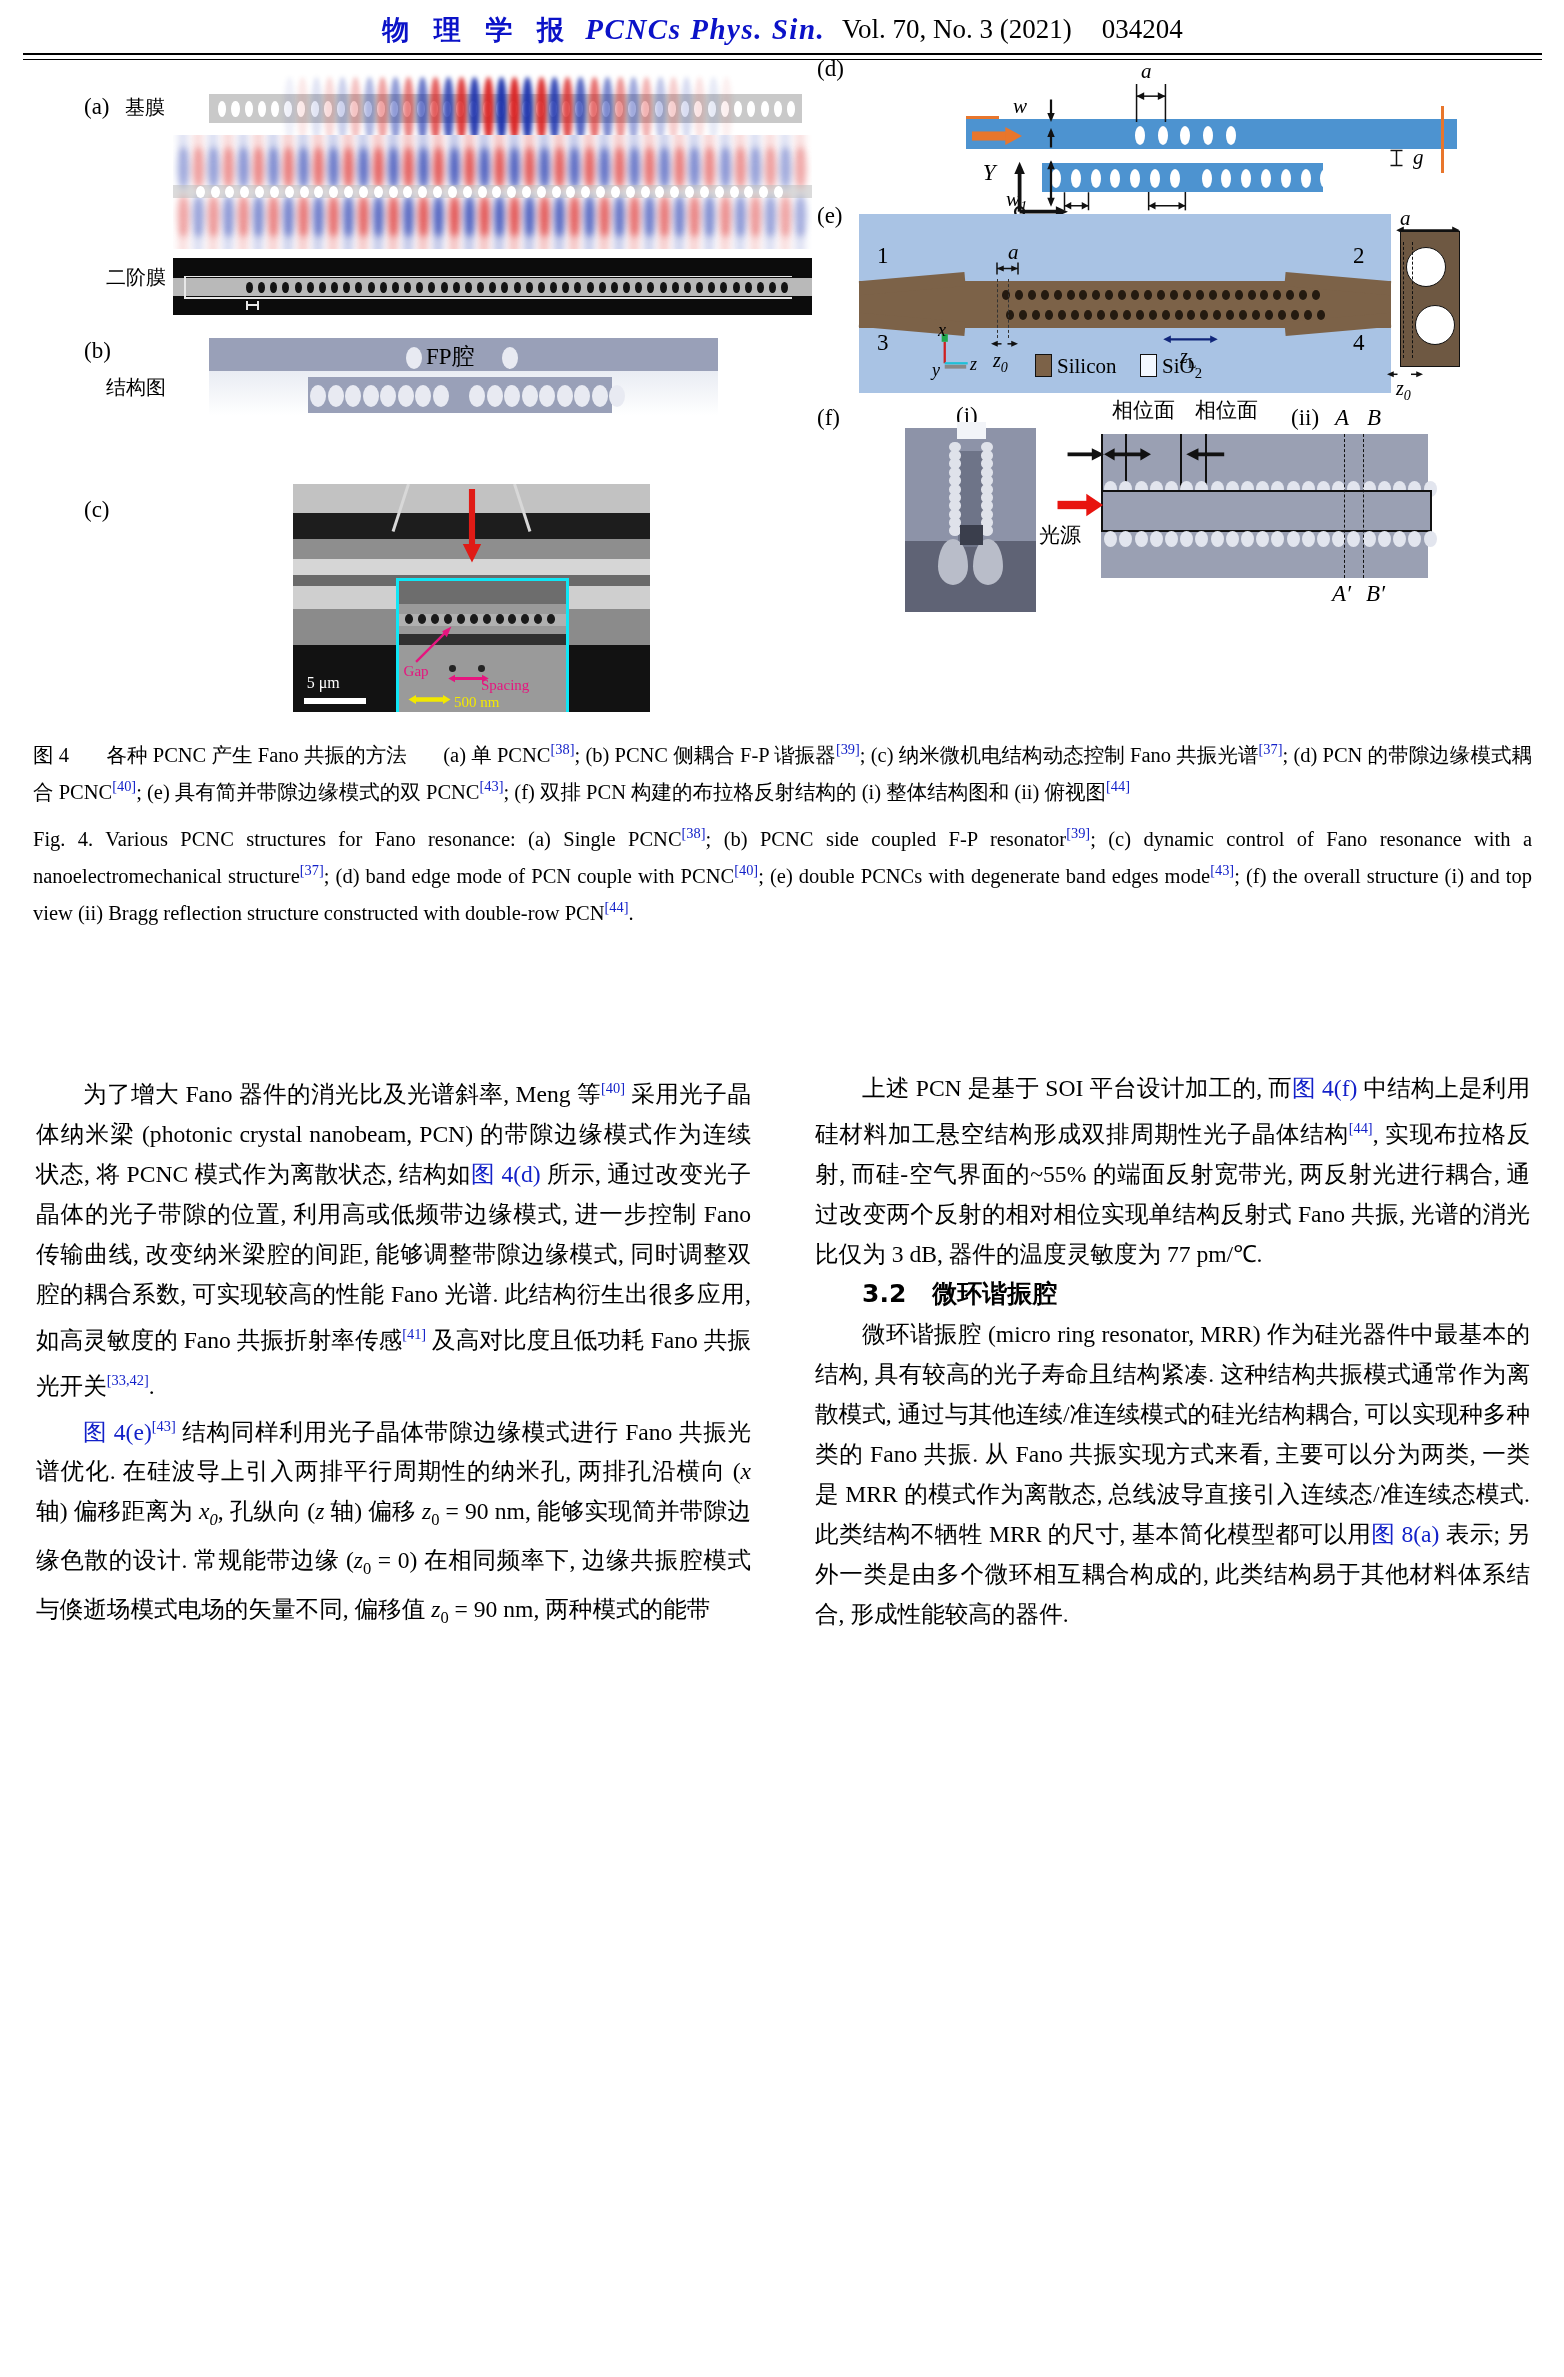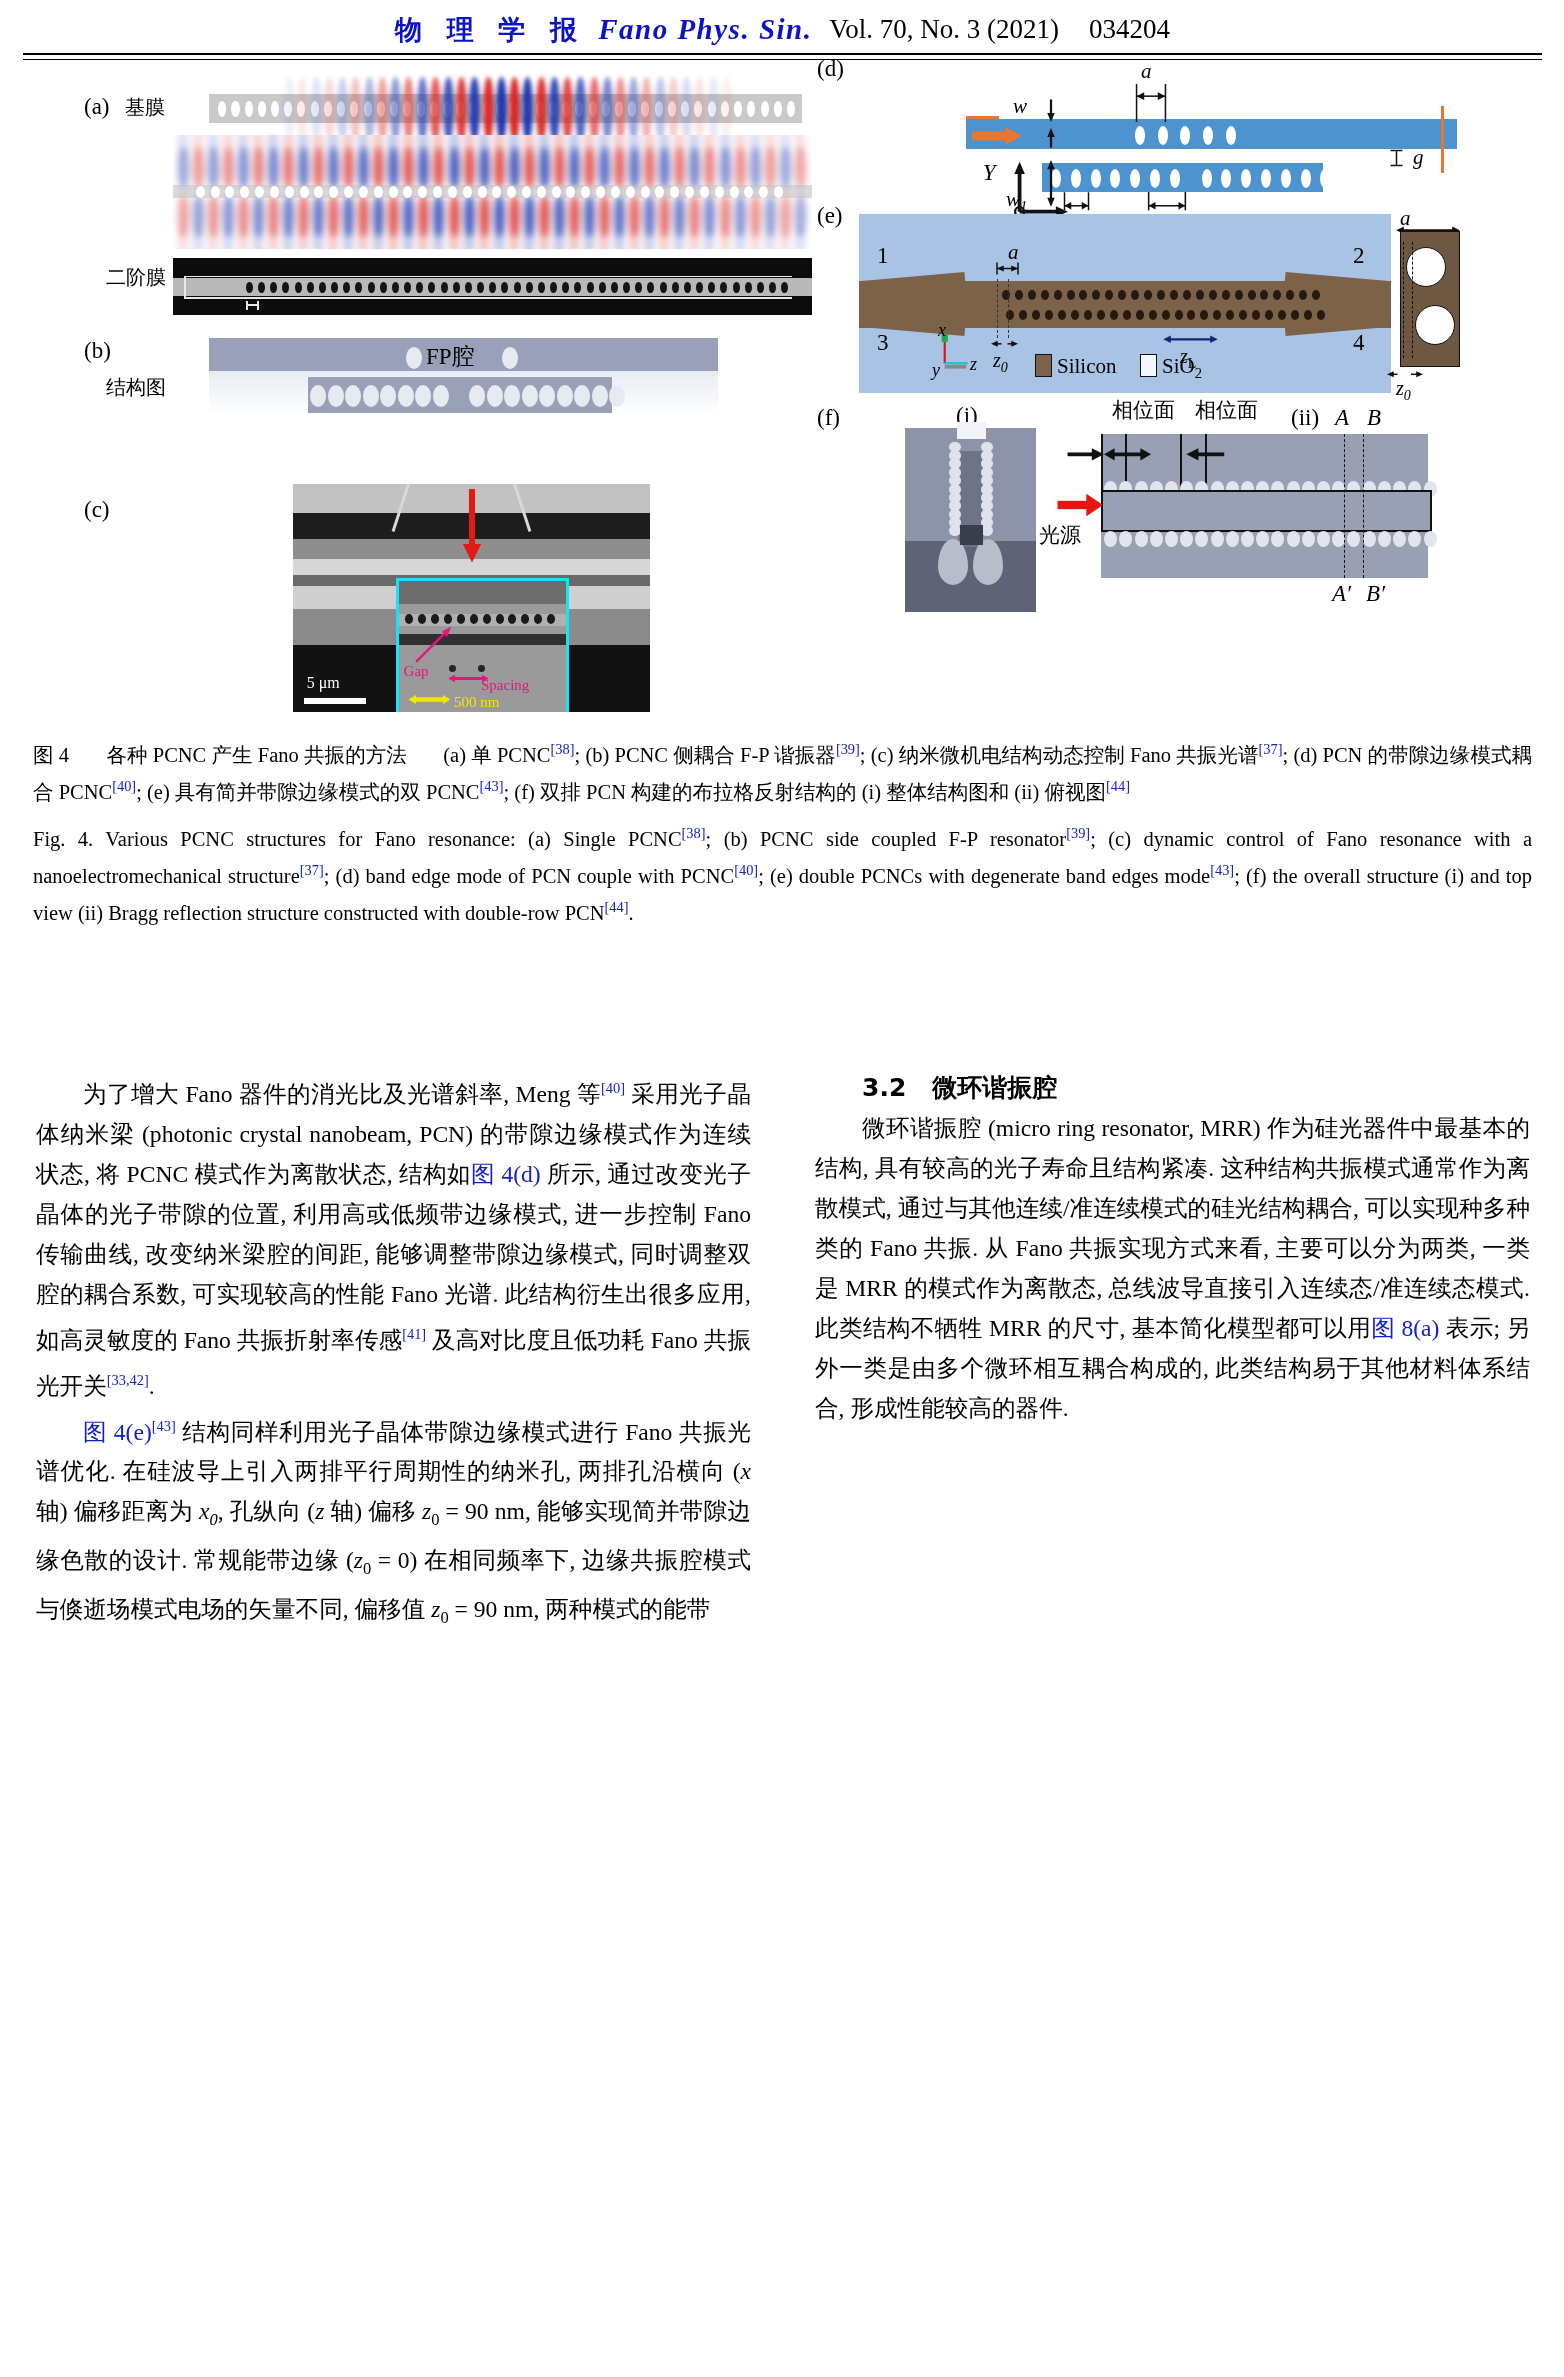--- a/index.html
+++ b/index.html
@@ -139,21 +139,21 @@
 
   .footer{position:absolute;left:0;top:2308px;width:1565px;text-align:center;font-size:21px;}
 </style>
 </head>
 <body>
 
 <div class="page">
 
   <div class="header">
     <span class="hdr-cn">物 理 学 报</span>
-    <span class="hdr-journal">Fano  Phys.  Sin.</span>
+    <span class="hdr-journal">PCNCs  Phys.  Sin.</span>
     <span class="hdr-vol">Vol. 70, No. 3 (2021)</span>
     <span class="hdr-art">034204</span>
   </div>
   <div class="rule r1"></div>
   <div class="rule r2"></div>
 
   <div class="figure">
 
     <div class="plabel" style="left:84px;top:24px;">(a)</div>
     <div class="plabel" style="left:125px;top:24px;font-family:'DejaVu Sans',sans-serif;font-size:20px;">基膜</div>
@@ -972,20 +972,21 @@
 
   <div class="col left">
 
     <p><span>为了增大 Fano 器件的消光比及光谱斜率, Meng 等</span><span class="ref">[40]</span><span> 采用光子晶体纳米梁 (photonic crystal nanobeam, PCN) 的带隙边缘模式作为连续状态, 将 PCNC 模式作为离散状态, 结构如</span><span class="lnk">图 4(d)</span><span> 所示, 通过改变光子晶体的光子带隙的位置, 利用高或低频带边缘模式, 进一步控制 Fano 传输曲线, 改变纳米梁腔的间距, 能够调整带隙边缘模式, 同时调整双腔的耦合系数, 可实现较高的性能 Fano 光谱. 此结构衍生出很多应用, 如高灵敏度的 Fano 共振折射率传感</span><span class="ref">[41]</span><span> 及高对比度且低功耗 Fano 共振光开关</span><span class="ref">[33,42]</span><span>.</span></p>
 
     <p><span class="lnk">图 4(e)</span><span class="ref">[43]</span><span> 结构同样利用光子晶体带隙边缘模式进行 Fano 共振光谱优化. 在硅波导上引入两排平行周期性的纳米孔, 两排孔沿横向 (</span><i class="m">x</i><span> 轴) 偏移距离为 </span><i class="m">x<sub>0</sub></i><span>, 孔纵向 (</span><i class="m">z</i><span> 轴) 偏移 </span><span><i class="m">z</i><sub>0</sub> = 90 nm</span><span>, 能够实现简并带隙边缘色散的设计. 常规能带边缘 (</span><span><i class="m">z</i><sub>0</sub> = 0</span><span>) 在相同频率下, 边缘共振腔模式与倏逝场模式电场的矢量不同, 偏移值 </span><span><i class="m">z</i><sub>0</sub> = 90 nm</span><span>, 两种模式的能带</span></p>
   </div>
 
   <div class="col right">
 
+    <p><span>上述 PCN 是基于 SOI 平台设计加工的, 而</span><span class="lnk">图 4(f)</span><span> 中结构上是利用硅材料加工悬空结构形成双排周期性光子晶体结构</span><span class="ref">[44]</span><span>, 实现布拉格反射, 而硅-空气界面的~55% 的端面反射宽带光, 两反射光进行耦合, 通过改变两个反射的相对相位实现单结构反射式 Fano 共振, 光谱的消光比仅为 3 dB, 器件的温度灵敏度为 77 pm/℃.</span></p>
 
 
     <p class="sec-h"><span class="num">3.2</span><span>微环谐振腔</span></p>
 
     <p><span>微环谐振腔 (micro ring resonator, MRR) 作为硅光器件中最基本的结构, 具有较高的光子寿命且结构紧凑. 这种结构共振模式通常作为离散模式, 通过与其他连续/准连续模式的硅光结构耦合, 可以实现种多种类的 Fano 共振. 从 Fano 共振实现方式来看, 主要可以分为两类, 一类是 MRR 的模式作为离散态, 总线波导直接引入连续态/准连续态模式. 此类结构不牺牲 MRR 的尺寸, 基本简化模型都可以用</span><span class="lnk">图 8(a)</span><span> 表示; 另外一类是由多个微环相互耦合构成的, 此类结构易于其他材料体系结合, 形成性能较高的器件.</span></p>
   </div>
 
 </div>
 
 

